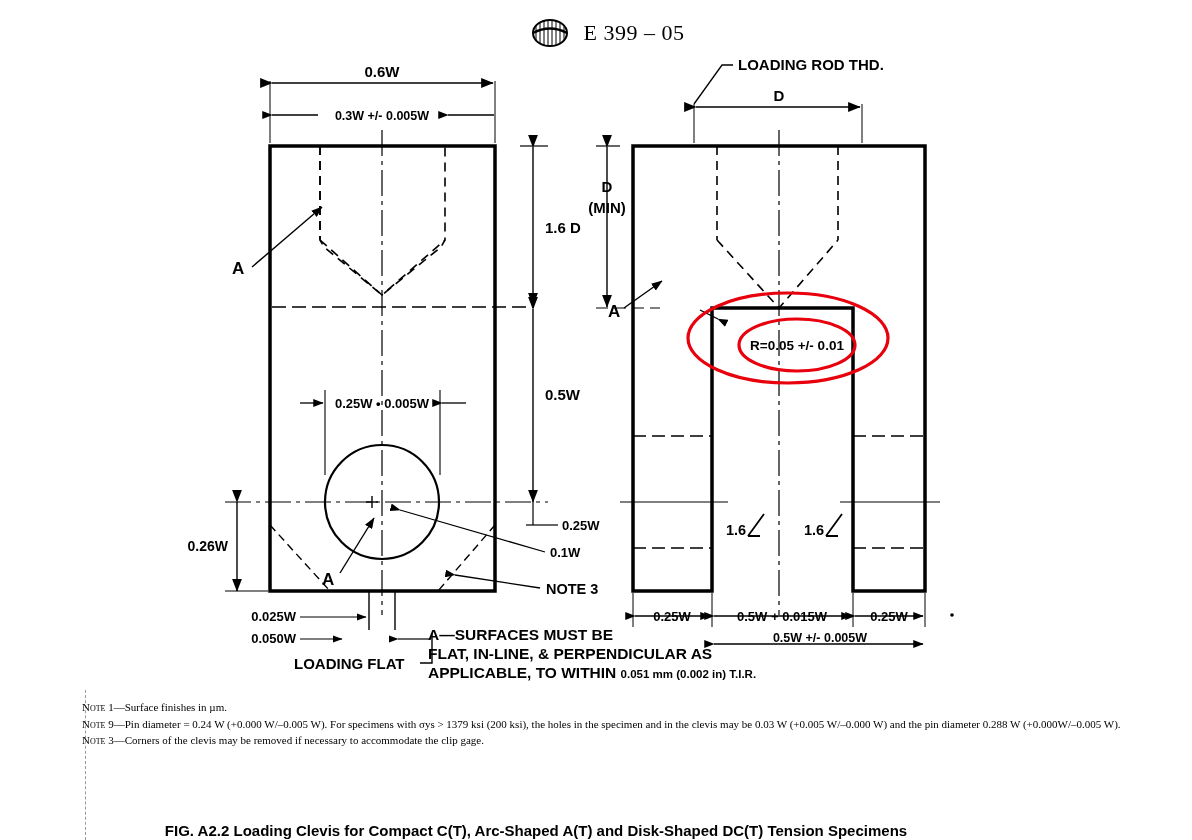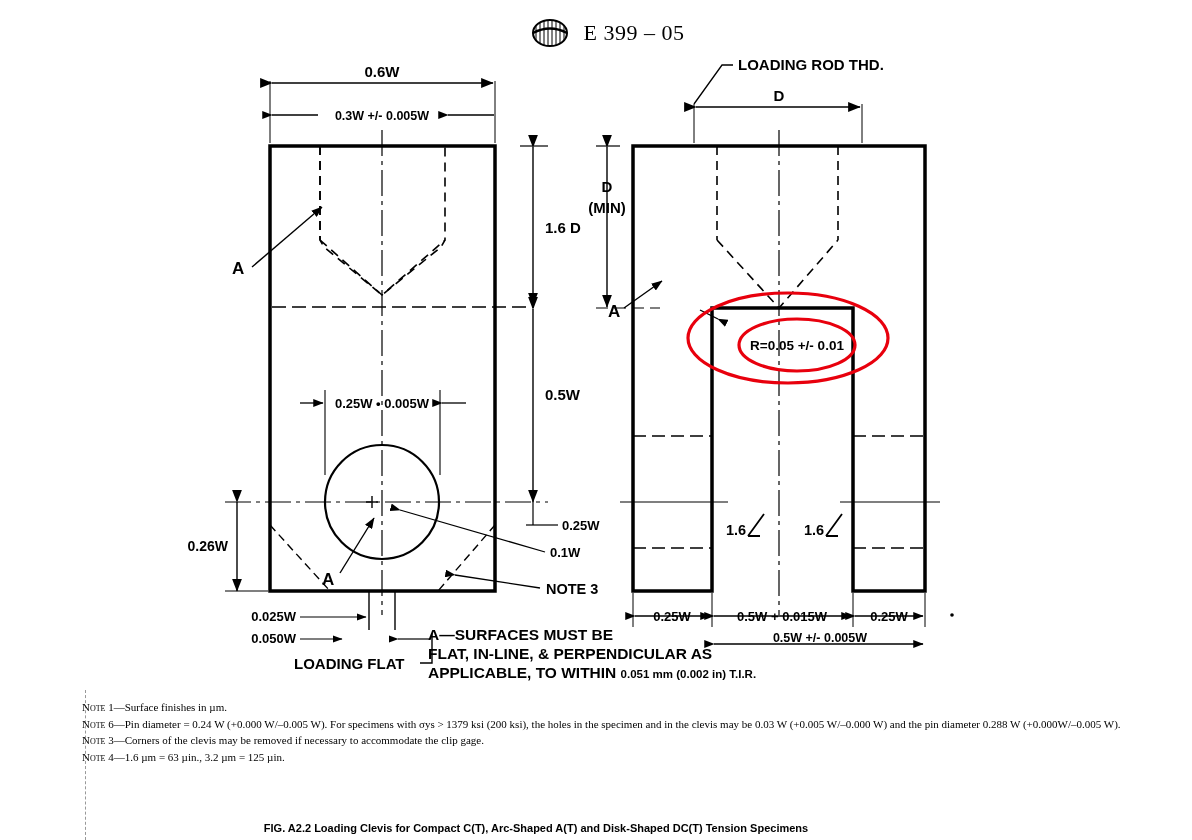--- a/index.html
+++ b/index.html
@@ -40,21 +40,21 @@
     text-align:left;
   }
   .note { margin:0 0 1px 0; text-indent:22px; }
   .note-lbl { font-variant:small-caps; }
   #fig-caption {
     position:absolute;
     left:0; top:822px; width:1072px;
     text-align:center;
     font-family:"Liberation Sans", sans-serif;
     font-weight:bold;
-    font-size:11px;
+    font-size:15px;
   }
   #left-margin-line {
     left:85px; top:690px; width:0; height:150px;
     border-left:1px dashed #999;
   }
   text { font-family:"Liberation Sans", sans-serif; }
 </style>
 </head>
 <body>
 
@@ -231,23 +231,20 @@
 </svg>
 </div>
 
 <div class="abs" id="left-margin-line"></div>
 
 <div class="abs" id="notes">
   <p class="note">
     <span class="note-lbl">Note 1</span><span>—Surface finishes in µm.</span>
   </p>
   <p class="note">
-    <span class="note-lbl">Note 6</span><span>—Pin diameter = 0.24 W (+0.000 W/–0.005 W). For specimens with σys &gt; 1379 ksi (200 ksi), the holes in the specimen and in the clevis may be 0.03 W (+0.005 W/–0.000 W) and the pin diameter 0.288 W (+0.000W/–0.005 W).</span>
+    <span class="note-lbl">Note 9</span><span>—Pin diameter = 0.24 W (+0.000 W/–0.005 W). For specimens with σys &gt; 1379 ksi (200 ksi), the holes in the specimen and in the clevis may be 0.03 W (+0.005 W/–0.000 W) and the pin diameter 0.288 W (+0.000W/–0.005 W).</span>
   </p>
   <p class="note">
     <span class="note-lbl">Note 3</span><span>—Corners of the clevis may be removed if necessary to accommodate the clip gage.</span>
   </p>
-  <p class="note">
-    <span class="note-lbl">Note 4</span><span>—1.6 µm = 63 µin., 3.2 µm = 125 µin.</span>
-  </p>
 </div>
 
 <div id="fig-caption">FIG. A2.2 Loading Clevis for Compact C(T), Arc-Shaped A(T) and Disk-Shaped DC(T) Tension Specimens</div>
 
 </body></html>

